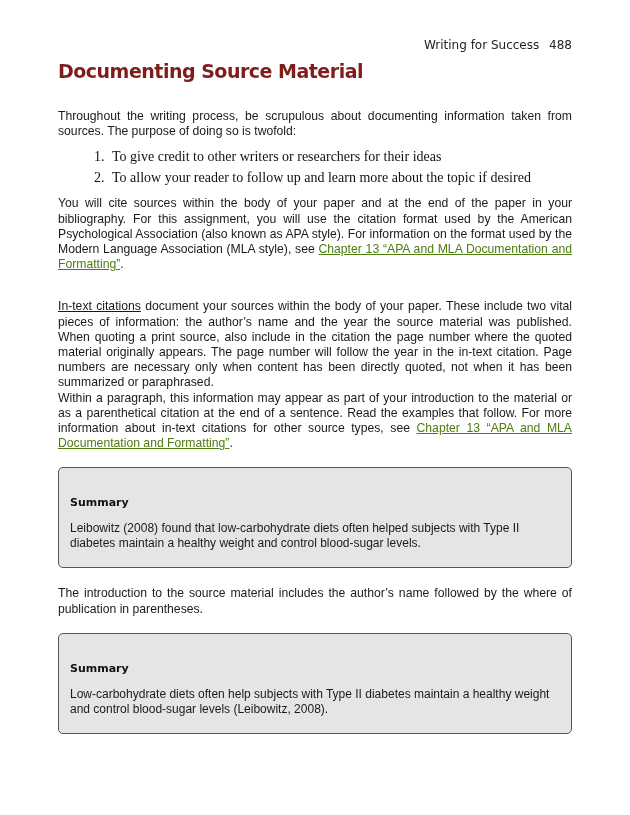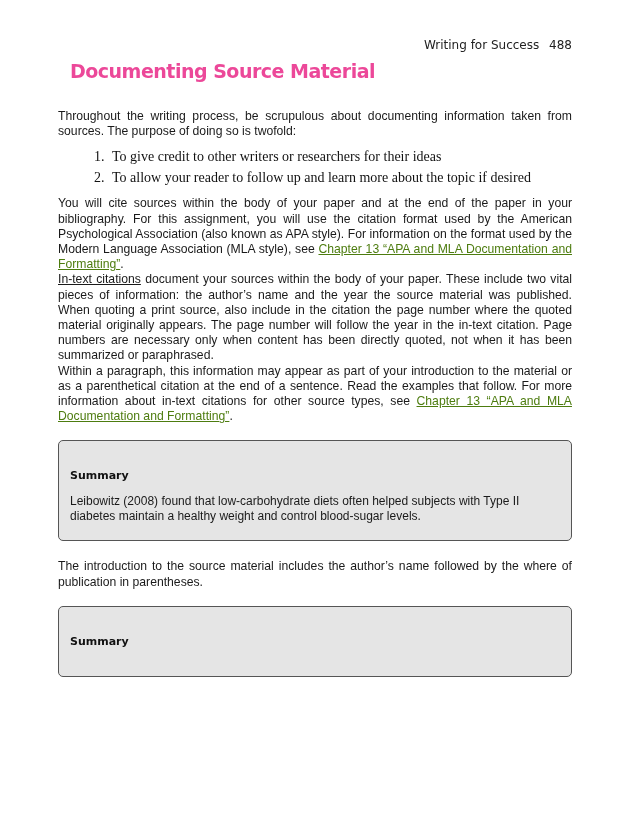--- a/index.html
+++ b/index.html
@@ -5,33 +5,33 @@
   html, body { margin: 0; padding: 0; background: #ffffff; }
   body { width: 630px; height: 815px; position: relative; overflow: hidden; color: #111; }
   .running-head {
     position: absolute; top: 38px; right: 58px;
     font-family: "DejaVu Sans", sans-serif; font-size: 12px; color: #222;
   }
   .running-head .pg { margin-left: 6px; }
   .content { position: absolute; left: 58px; top: 60px; width: 514px; }
   h1 {
     font-family: "DejaVu Sans", sans-serif; font-weight: bold;
-    font-size: 19px; letter-spacing: -0.5px; margin: 12px; color: #ec4899;
+    font-size: 19px; letter-spacing: -0.5px; margin: 0; color: #7f1d1d;
   }
   h1.sec1 { margin-top: 0; }
   h1.sec2 { margin-top: 24px; }
   p {
     font-family: Liberation Sans, sans-serif; font-size: 12.2px; line-height: 15.2px;
     margin: 0; text-align: justify; color: #1a1a1a;
   }
   .p-intro { margin-top: 27px; }
   ol { margin: 10px 0 0 0; padding-left: 50px; font-family: "Liberation Serif", serif; font-size: 14px; }
   ol li { line-height: 15px; margin-bottom: 6px; padding-left: 4px; }
   .p-cite { margin-top: 11px; }
-  .p-intext { }
+  .p-intext { margin-top: 27px; }
   .p-within { }
   .p-intro2 { margin-top: 18px; }
   a.link { color: #4d7c0f; text-decoration: underline; }
   .term { text-decoration: underline; }
   .box {
     border: 1px solid #555; border-radius: 5px; background: #e5e5e5;
     padding: 28px 11px 16px 11px; margin-top: 16px;
   }
   .box-title {
     font-family: "DejaVu Sans", sans-serif; font-weight: bold; font-size: 11px; color: #111;
@@ -66,14 +66,15 @@
 
   <div class="box">
     <div class="box-title">Summary</div>
     <p>Leibowitz (2008) found that low-carbohydrate diets often helped subjects with Type II diabetes maintain a healthy weight and control blood-sugar levels.</p>
   </div>
 
   <p class="p-intro2">The introduction to the source material includes the author’s name followed by the where of publication in parentheses.</p>
 
   <div class="box">
     <div class="box-title">Summary</div>
+    <p>Low-carbohydrate diets often help subjects with Type II diabetes maintain a healthy weight and control blood-sugar levels (Leibowitz, 2008).</p>
   </div>
 </div>
 
 </body></html>

